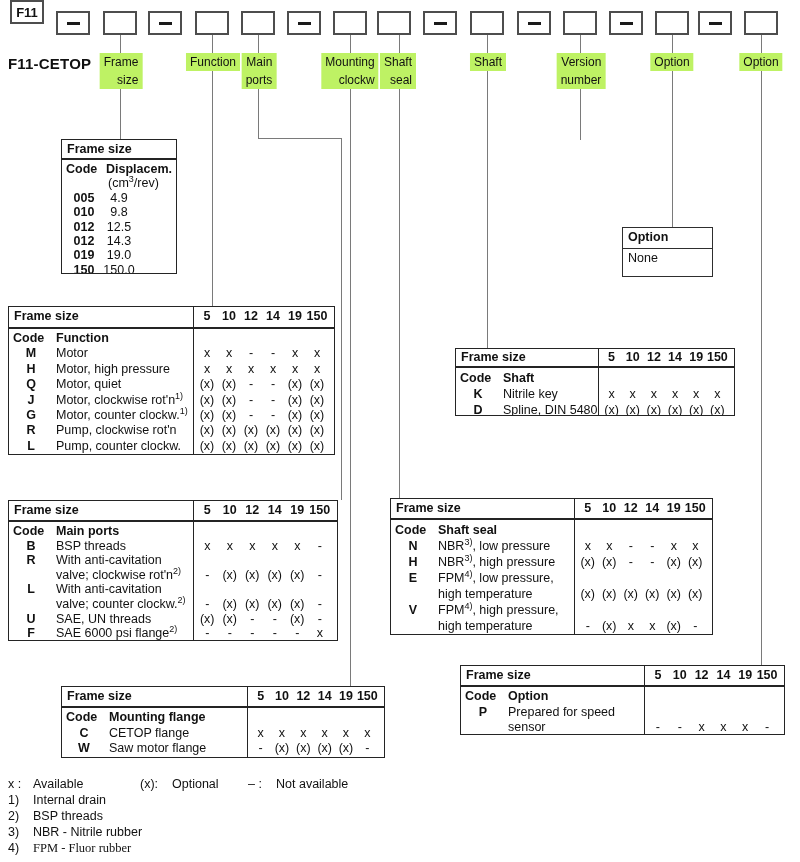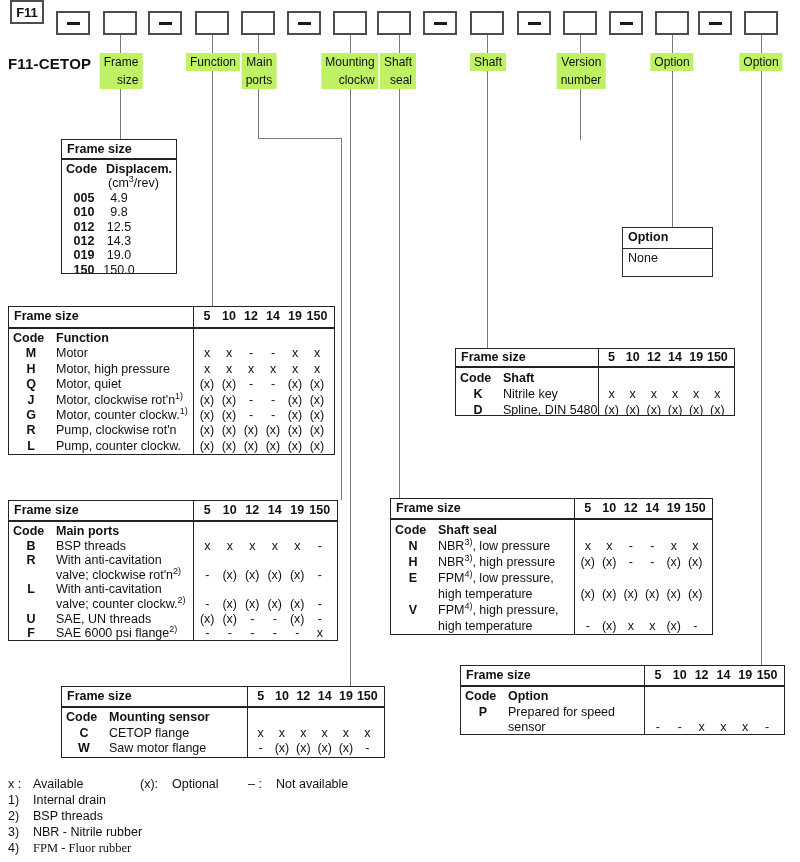--- a/index.html
+++ b/index.html
@@ -522,21 +522,21 @@
           <div>12</div>
           <div>14</div>
           <div>19</div>
           <div>150</div>
         </div>
       </div>
       <div class="vdiv" style="left: 185px;"></div>
       <div style="position: relative; padding-top: 2px;">
         <div class="trow" style="height: 15.5px; line-height: 15.5px;">
           <div class="codehdr">Code</div>
-          <div class="desc cat">Mounting sensor</div>
+          <div class="desc cat">Mounting flange</div>
         </div>
         <div class="trow" style="height: 15.5px; line-height: 15.5px;">
           <div class="code">C</div>
           <div class="desc">CETOP flange</div>
           <div class="marks" style="left: 185px; width: 137px; height: 15.5px;">
             <div>x</div>
             <div>x</div>
             <div>x</div>
             <div>x</div>
             <div>x</div>

